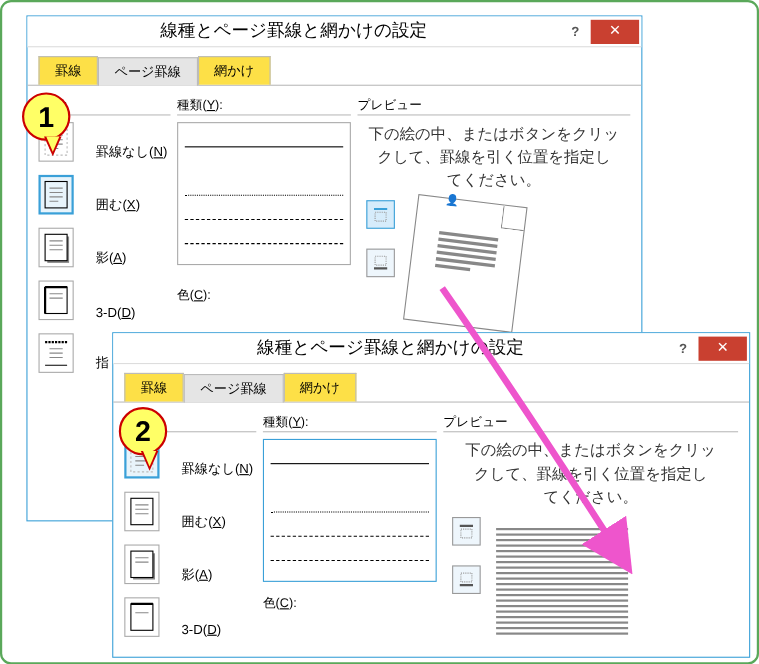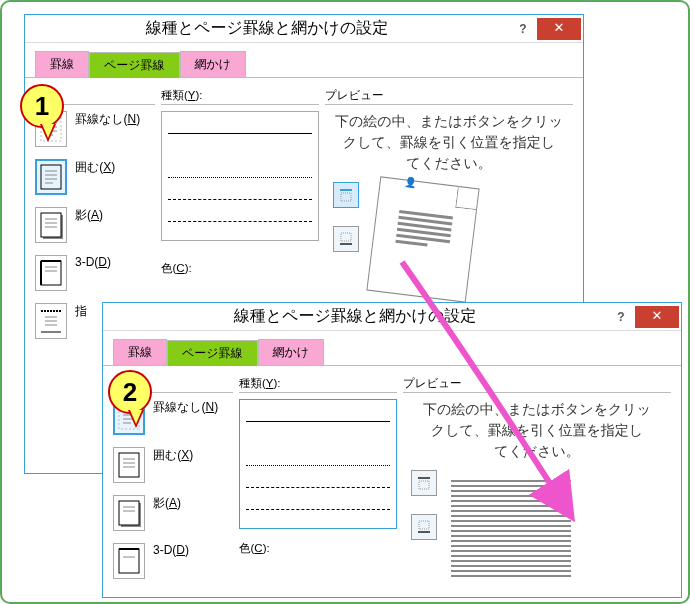--- a/index.html
+++ b/index.html
@@ -51,25 +51,25 @@
   }
   .tabs {
     display: flex;
     padding: 8px 10px 0 10px;
     border-bottom: 1px solid #bbb;
   }
   .tab {
     padding: 4px 14px;
     border: 1px solid #bbb;
     border-bottom: none;
-    background: #f9a8d4;
+    background: #fde047;
     margin-right: 0;
   }
   .tab.active {
-    background: #84cc16;
+    background: #e5e5e5;
     position: relative;
     top: 1px;
   }
   .body {
     display: flex;
     padding: 10px 10px 4px 10px;
   }
   .col {
     position: relative;
   }
@@ -79,22 +79,23 @@
   .group-label {
     font-size: 11.5px;
     color: #000;
     margin-bottom: 6px;
     border-bottom: 1px solid #bbb;
     padding-bottom: 1px;
   }
   .underline { text-decoration: underline; }
   .opt {
     display: flex;
-    align-items: flex-start;
+    align-items: flex-end;
     margin-bottom: 12px;
+    gap: 12px;
   }
   .opt .icon-box {
     width: 32px;
     height: 36px;
     border: 1px solid #aaa;
     background: #fff;
     margin-right: 8px;
     display: flex;
     align-items: center;
     justify-content: center;

